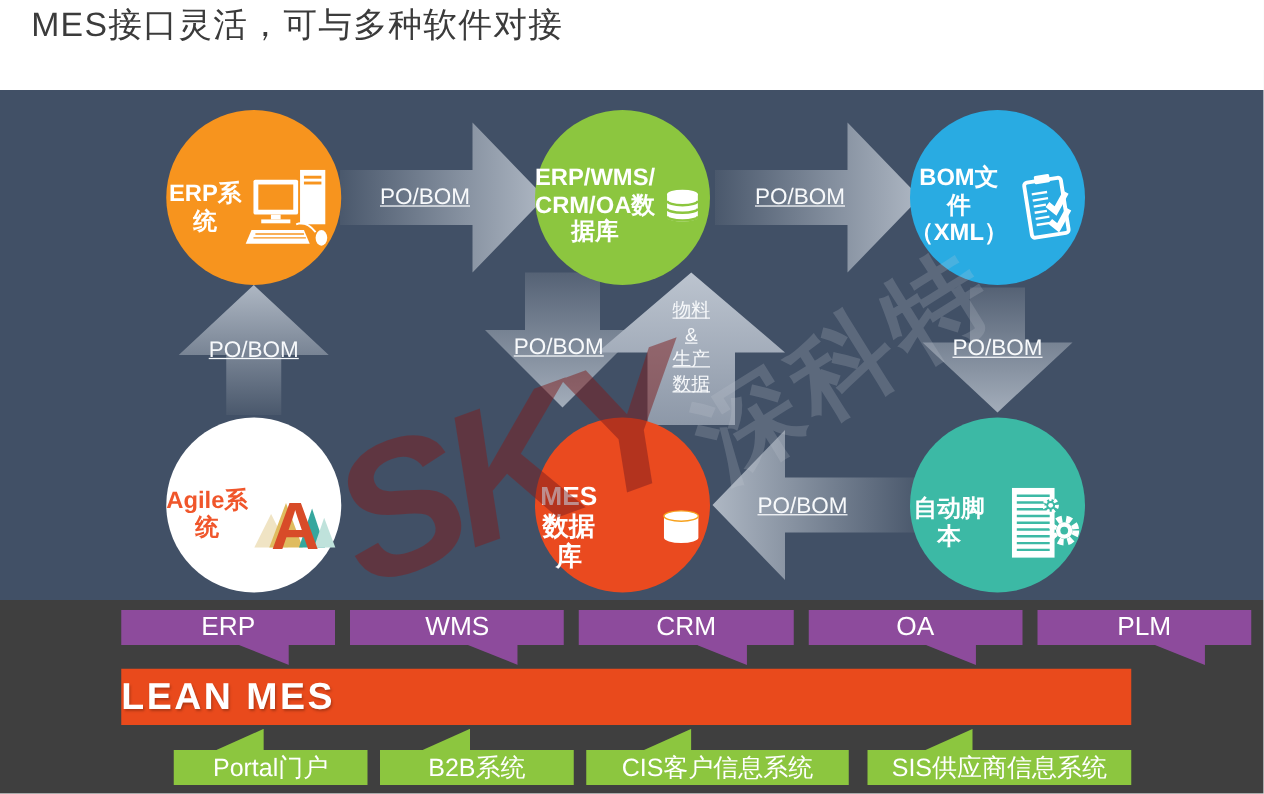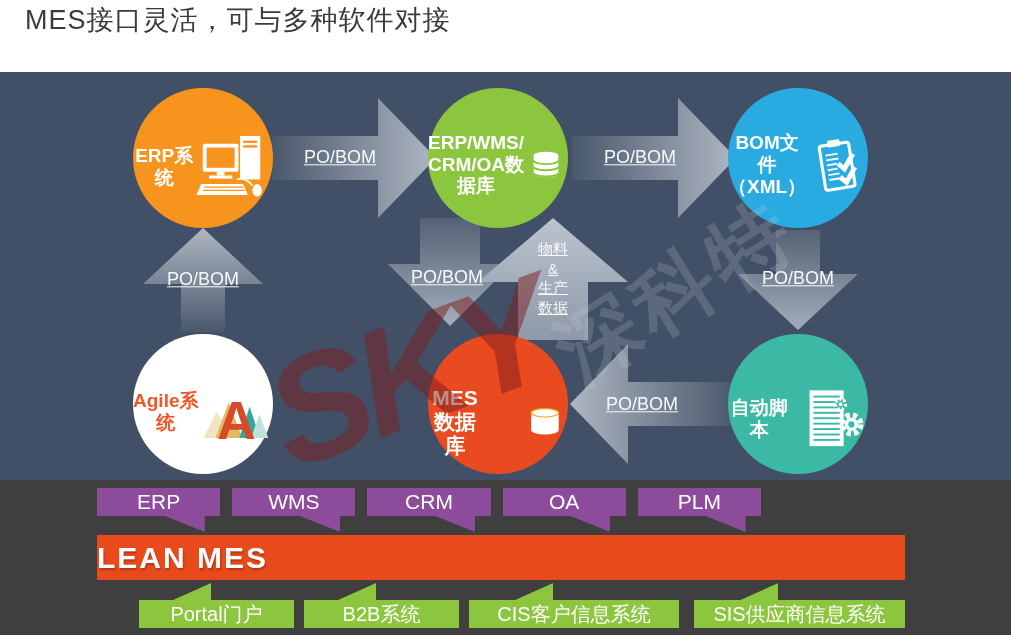--- a/index.html
+++ b/index.html
@@ -36,21 +36,21 @@
 
   
   .wm{position:absolute;z-index:4;pointer-events:none;font-weight:bold;}
   .wm-brand{left:265px;top:215px;font-size:150px;font-style:italic;letter-spacing:-8px;
             color:#7E1E1E;opacity:0.5;transform:rotate(-20deg);}
   .wm-company{left:545px;top:165px;font-size:82px;color:#C8CDD6;opacity:0.20;
               transform:rotate(-32deg);letter-spacing:6px;}
 
   
   .bottom-band{position:absolute;left:0;top:480px;width:1011px;height:155px;background:#3F3F3F;}
-  .purple-row{position:absolute;left:97px;top:8px;width:664px;height:28px;display:flex;gap:12px;}
+  .purple-row{position:absolute;left:97px;top:8px;width:904px;height:28px;display:flex;gap:12px;}
   .pbox{position:relative;flex:1;background:#8D4B9C;color:#fff;font-size:21px;
         display:flex;align-items:center;justify-content:center;}
   .tail-down{position:absolute;left:55%;bottom:-16px;width:40px;height:16px;background:#8D4B9C;
              clip-path:polygon(0 0,100% 0,100% 100%);}
   .lean-bar{position:absolute;left:97px;top:55px;width:808px;height:45px;background:#E94A1C;
             display:flex;align-items:center;justify-content:flex-start;color:#fff;font-size:30px;
             font-weight:bold;letter-spacing:2px;text-shadow:1px 2px 2px rgba(0,0,0,0.25);}
   .green-row{position:absolute;left:100px;top:120px;height:28px;display:flex;padding-left:39px;}
   .gbox{position:relative;background:#8CC63F;color:#fff;font-size:20px;
         display:flex;align-items:center;justify-content:center;}

